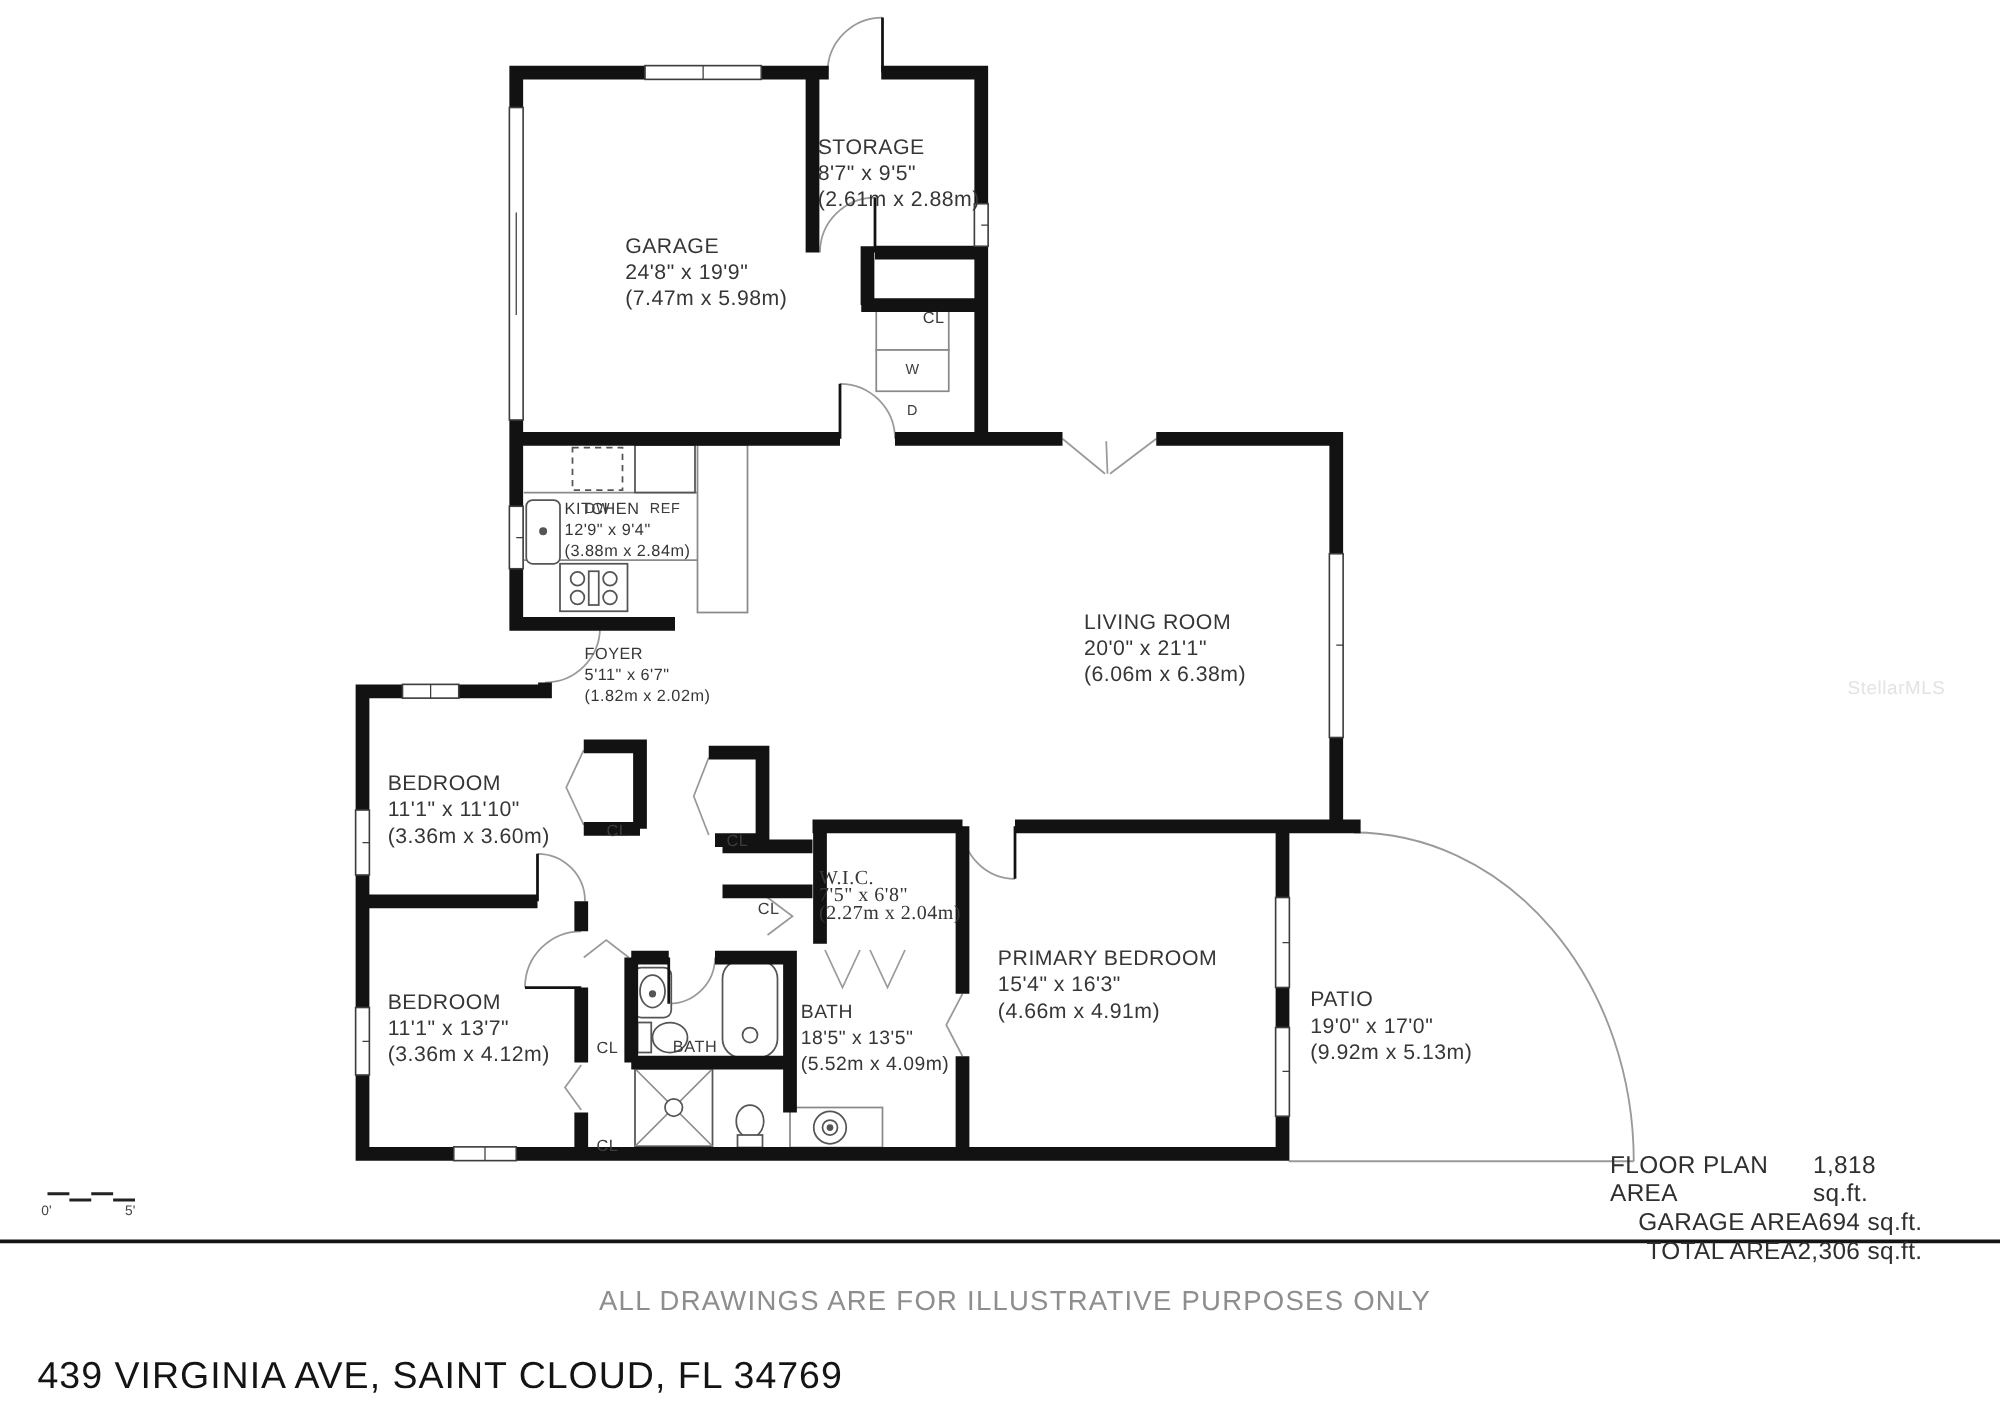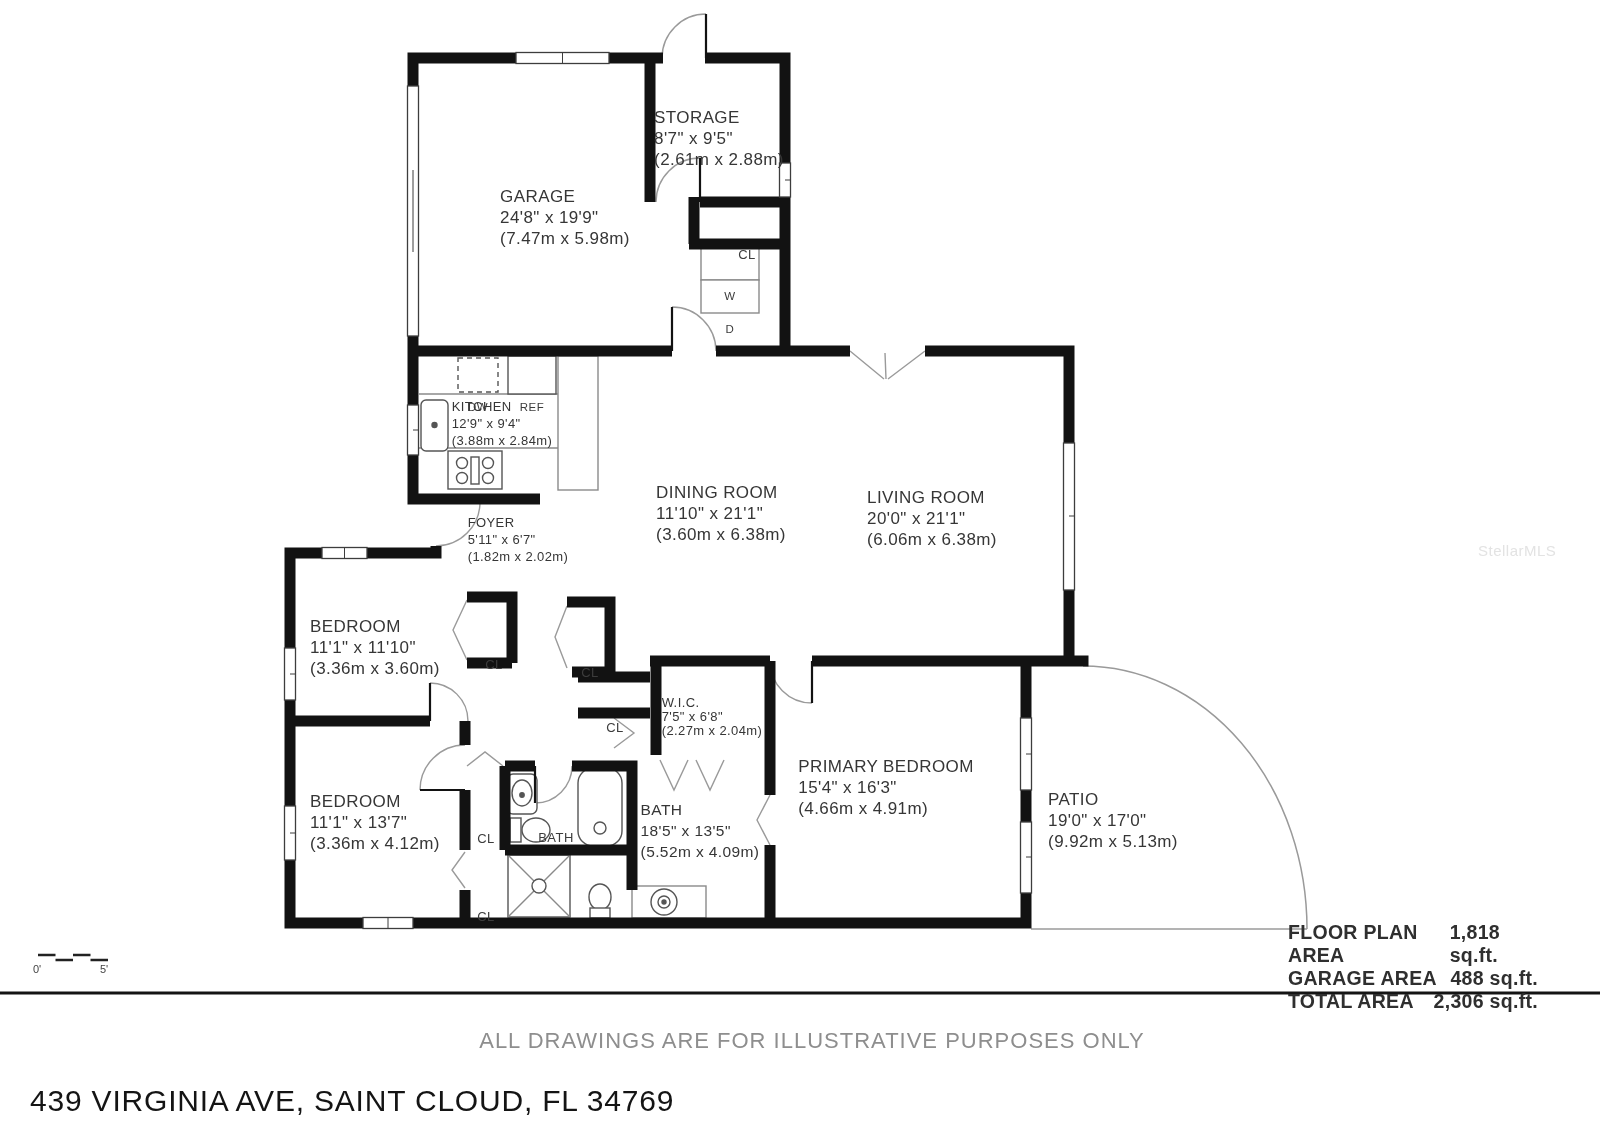--- a/index.html
+++ b/index.html
@@ -2,27 +2,27 @@
 <html><head>
 <meta charset="utf-8">
 <style>
   html,body{margin:0;padding:0;background:#fff;}
   #plan{position:relative;width:1600px;height:1130px;background:#fff;overflow:hidden;
         font-family:"Liberation Sans", sans-serif;color:#2e2e2e;}
   #plan svg{position:absolute;left:0;top:0;}
   .room-label{position:absolute;transform:translateX(-50%);
               font-size:17px;line-height:21px;letter-spacing:.4px;color:#363636;white-space:nowrap;}
   .room-label.small{font-size:13px;line-height:17px;}
-  .room-label.tiny{font-size:13px;line-height:14px;}
+  .room-label.tiny{font-size:16px;line-height:14px;font-family:Liberation Serif, serif;}
   .room-label.mid{font-size:15.5px;line-height:21px;}
   .fx-label{position:absolute;transform:translate(-50%,-50%);font-size:13px;color:#3c3c3c;
             letter-spacing:.5px;white-space:nowrap;margin-top:32px;}
   .fx-label.xs{font-size:11.5px;}
   .area-summary{position:absolute;left:1288px;top:921px;width:250px;font-size:19.5px;color:#2f2f2f;}
-  .area-summary .row{display:flex;justify-content:space-between;line-height:23px;letter-spacing:.3px;font-weight:bold;}
+  .area-summary .row{display:flex;justify-content:flex-end;line-height:23px;letter-spacing:.3px;}
   .disclaimer{position:absolute;left:0;width:1600px;text-align:center;color:#8e8e8e;
               font-size:22px;letter-spacing:1px;}
   .address{position:absolute;left:30px;top:1084px;font-size:30px;letter-spacing:.8px;color:#141414;}
   .scale-lbl{position:absolute;font-size:11px;color:#444;}
   .watermark{position:absolute;left:1478px;top:542px;font-size:15px;color:#e3e3e3;letter-spacing:.5px;}
 </style>
 </head>
 <body>
 
 <div id="plan">
@@ -157,25 +157,20 @@
   <div class="room-label" style="left:565px;top:186px;">
     <div>GARAGE</div>
     <div>24'8" x 19'9"</div>
     <div>(7.47m x 5.98m)</div>
   </div>
   <div class="room-label small" style="left:502px;top:398px;">
     <div>KITCHEN</div>
     <div>12'9" x 9'4"</div>
     <div>(3.88m x 2.84m)</div>
   </div>
-  <div class="room-label" style="left:721px;top:482px;">
-    <div>DINING ROOM</div>
-    <div>11'10" x 21'1"</div>
-    <div>(3.60m x 6.38m)</div>
-  </div>
   <div class="room-label" style="left:932px;top:487px;">
     <div>LIVING ROOM</div>
     <div>20'0" x 21'1"</div>
     <div>(6.06m x 6.38m)</div>
   </div>
   <div class="room-label small" style="left:518px;top:514px;">
     <div>FOYER</div>
     <div>5'11" x 6'7"</div>
     <div>(1.82m x 2.02m)</div>
   </div>
@@ -225,21 +220,21 @@
   <div class="scale-lbl" style="left:33px;top:963px;">0'</div>
   <div class="scale-lbl" style="left:100px;top:963px;">5'</div>
 
   <div class="area-summary">
     <div class="row">
       <span>FLOOR PLAN AREA</span>
       <span>1,818 sq.ft.</span>
     </div>
     <div class="row">
       <span>GARAGE AREA</span>
-      <span>488 sq.ft.</span>
+      <span>694 sq.ft.</span>
     </div>
     <div class="row">
       <span>TOTAL AREA</span>
       <span>2,306 sq.ft.</span>
     </div>
   </div>
 
   <div class="disclaimer" style="top:1028px;margin-left:12px;">ALL DRAWINGS ARE FOR ILLUSTRATIVE PURPOSES ONLY</div>
   <div class="address">439 VIRGINIA AVE, SAINT CLOUD, FL 34769</div>
   <div class="watermark">StellarMLS</div>

